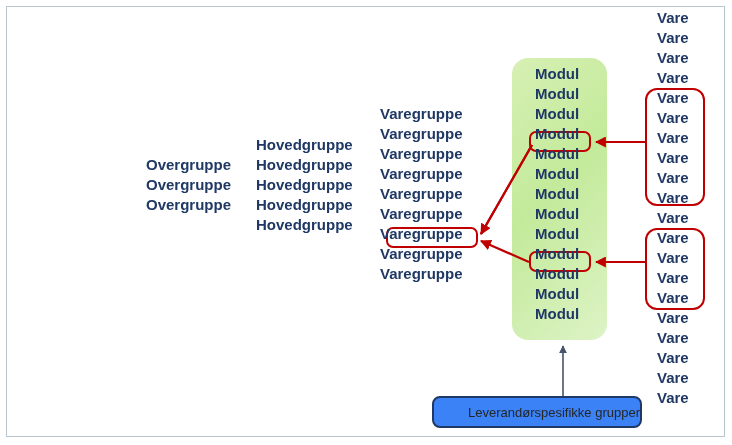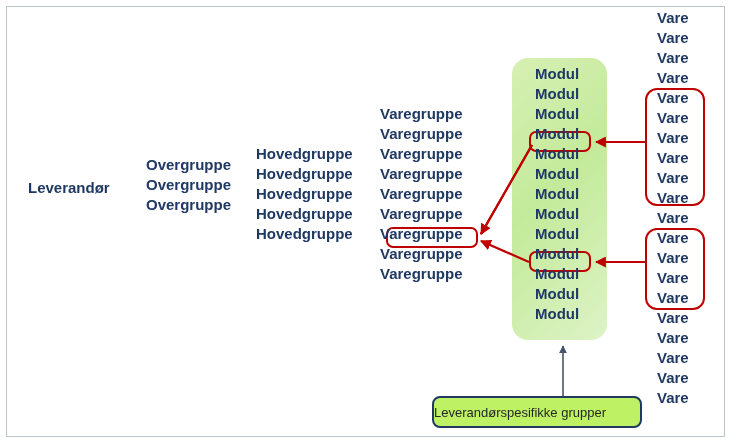--- a/index.html
+++ b/index.html
@@ -33,21 +33,21 @@
     font-size: 15px;
     line-height: 20px;
     white-space: nowrap;
   }
   .col .item {
     height: 20px;
     line-height: 20px;
   }
   #col-leverandor { left: 28px;  top: 178px; }
   #col-overgruppe { left: 146px; top: 155px; }
-  #col-hovedgruppe{ left: 256px; top: 144px; }
+  #col-hovedgruppe{ left: 256px; top: 135px; }
   #col-varegruppe { left: 380px; top: 104px; }
   #col-modul      { left: 535px; top: 64px;  text-align: right; }
   #col-vare       { left: 657px; top: 8px;   }
 
   
   .green-panel {
     position: absolute;
     left: 512px;
     top: 58px;
     width: 95px;
@@ -72,25 +72,25 @@
 
   
   .callout {
     position: absolute;
     left: 432px;
     top: 396px;
     width: 210px;
     height: 32px;
     border: 2px solid #1f3864;
     border-radius: 8px;
-    background: #bef264;
+    background: #3b82f6;
     box-sizing: border-box;
     display: flex;
     align-items: center;
-    justify-content: flex-start;
+    justify-content: flex-end;
     color: #262626;
     font-size: 13px;
     font-family: "Liberation Sans", sans-serif;
     white-space: nowrap;
   }
 
   svg.overlay {
     position: absolute;
     left: 0; top: 0;
     width: 732px; height: 445px;
@@ -136,23 +136,20 @@
       <line x1="563" y1="396" x2="563" y2="346" stroke="#44546a" stroke-width="1.6" marker-end="url(#arrow-grey)"></line>
     </g>
   </svg>
 
   <div class="redbox" id="redbox-varegruppe"></div>
   <div class="redbox" id="redbox-modul-1"></div>
   <div class="redbox" id="redbox-modul-2"></div>
   <div class="redbox" id="redbox-vare-1"></div>
   <div class="redbox" id="redbox-vare-2"></div>
 
-  <div class="col" id="col-leverandor">
-      <div class="item">Leverandør</div>
-    </div>
   <div class="col" id="col-overgruppe">
       <div class="item">Overgruppe</div>
       <div class="item">Overgruppe</div>
       <div class="item">Overgruppe</div>
     </div>
   <div class="col" id="col-hovedgruppe">
       <div class="item">Hovedgruppe</div>
       <div class="item">Hovedgruppe</div>
       <div class="item">Hovedgruppe</div>
       <div class="item">Hovedgruppe</div>

